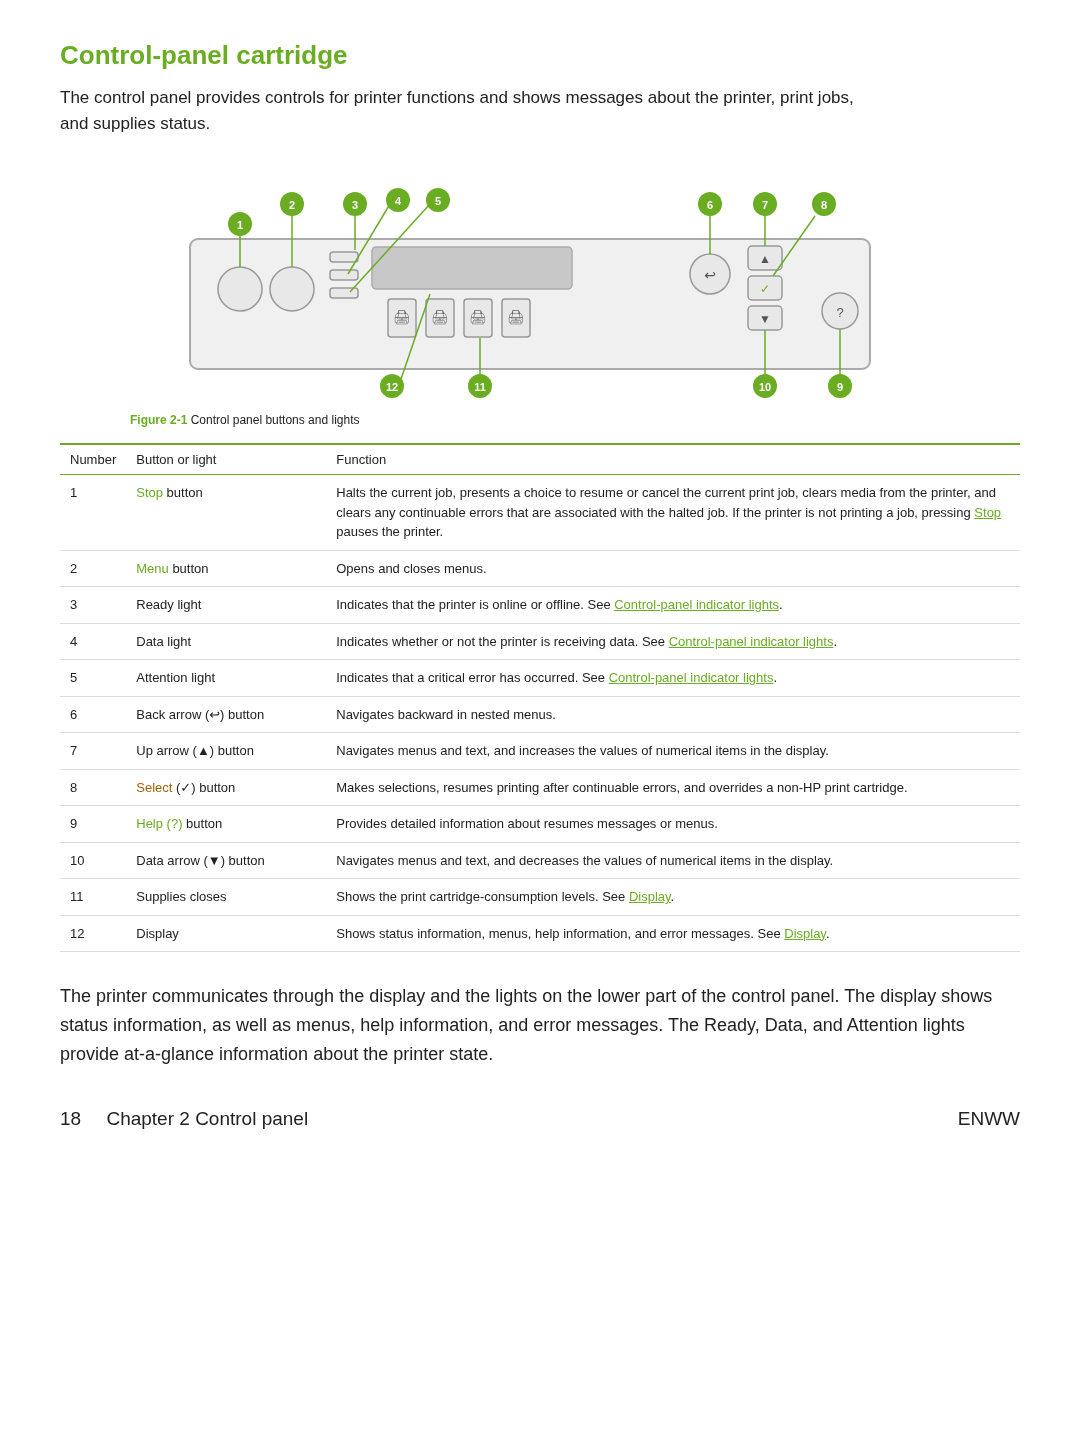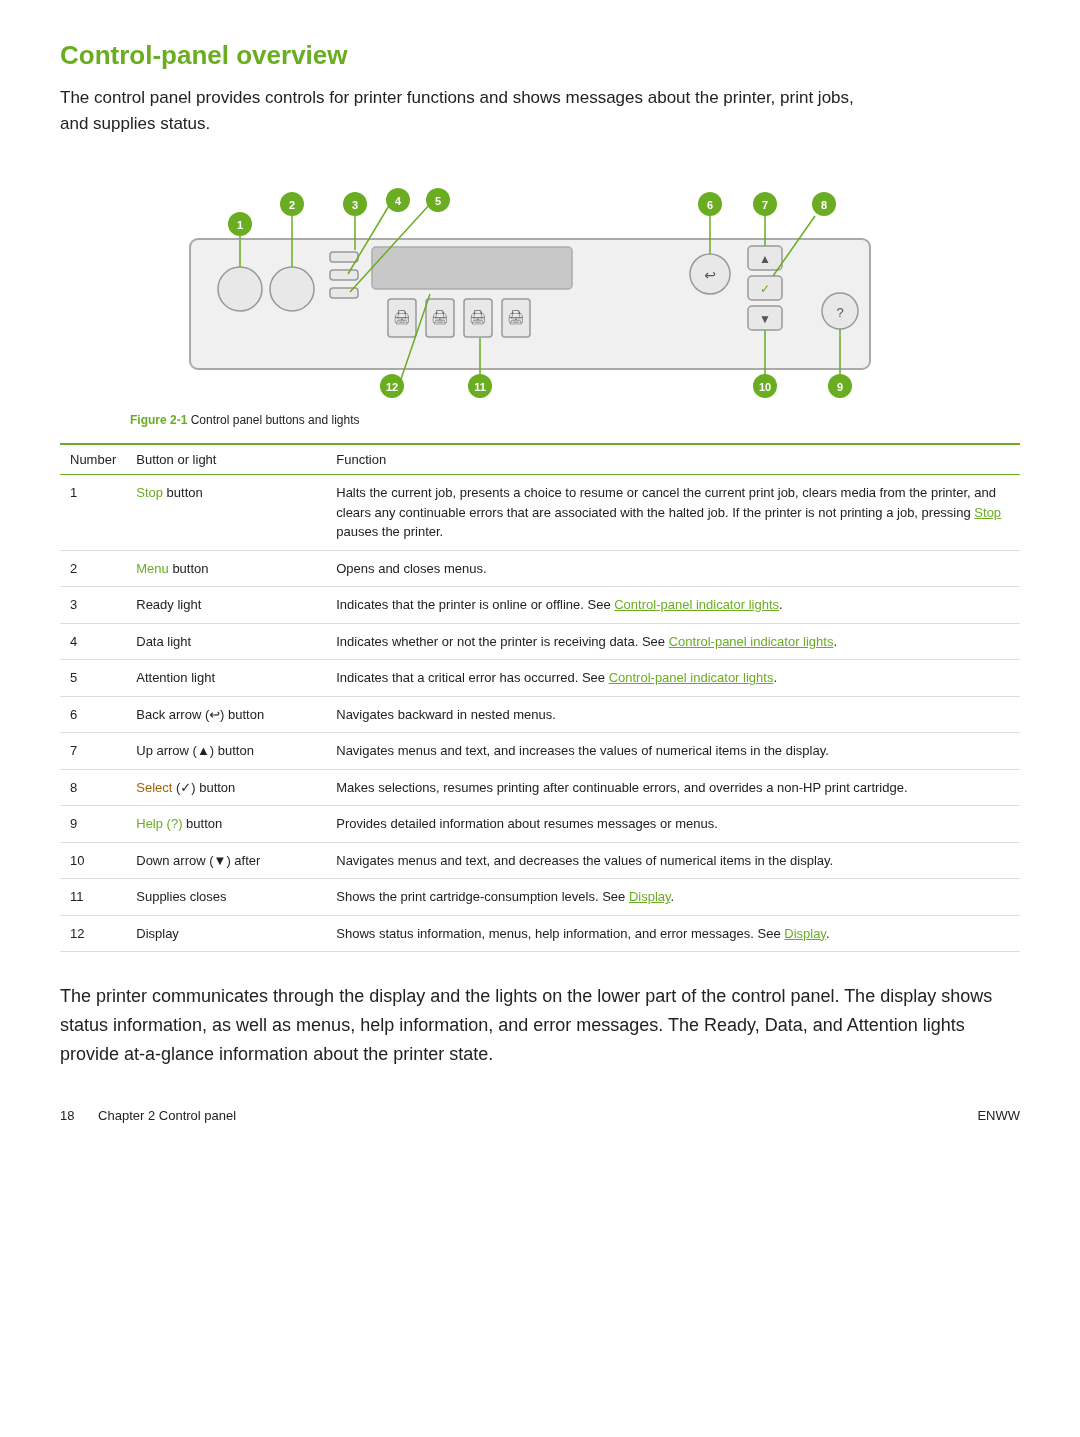--- a/index.html
+++ b/index.html
@@ -82,34 +82,34 @@
       line-height: 1.6;
       max-width: 940px;
       margin-top: 10px;
     }
 
     .page-footer {
       display: flex;
       justify-content: space-between;
       align-items: center;
       margin-top: 40px;
-      font-size: 13px;
+      font-size: 19px;
       color: #222;
     }
 
     
     .diagram-svg-wrapper {
       width: 820px;
       margin: 0 auto 6px auto;
     }
   </style>
 </head>
 <body>
 
-<h1>Control-panel overview</h1>
+<h1>Control-panel cartridge</h1>
 
 <p class="intro-text">The control panel provides controls for printer functions and shows messages about the printer, print jobs, and supplies status.</p>
 
 <div class="diagram-svg-wrapper">
   <svg width="820" height="240" viewBox="0 0 820 240" xmlns="http://www.w3.org/2000/svg">
 
     <rect x="60" y="75" width="680" height="130" rx="8" fill="#f0f0f0" stroke="#aaa" stroke-width="2"></rect>
 
     <circle cx="110" cy="125" r="22" fill="#e8e8e8" stroke="#999" stroke-width="1.5"></circle>
 
@@ -251,21 +251,21 @@
         <td><span style="color: #a16207;">Select</span><span> (✓) button</span></td>
         <td>Makes selections, resumes printing after continuable errors, and overrides a non-HP print cartridge.</td>
       </tr>
       <tr>
         <td>9</td>
         <td><span style="color: rgb(106, 173, 34);">Help (?)</span><span> button</span></td>
         <td>Provides detailed information about resumes messages or menus.</td>
       </tr>
       <tr>
         <td>10</td>
-        <td>Down arrow (▼) after</td>
+        <td>Data arrow (▼) button</td>
         <td>Navigates menus and text, and decreases the values of numerical items in the display.</td>
       </tr>
       <tr>
         <td>11</td>
         <td>Supplies closes</td>
         <td>Shows the print cartridge-consumption levels. See <a class="link-green" href="#">Display</a>.</td>
       </tr>
       <tr>
         <td>12</td>
         <td>Display</td>

